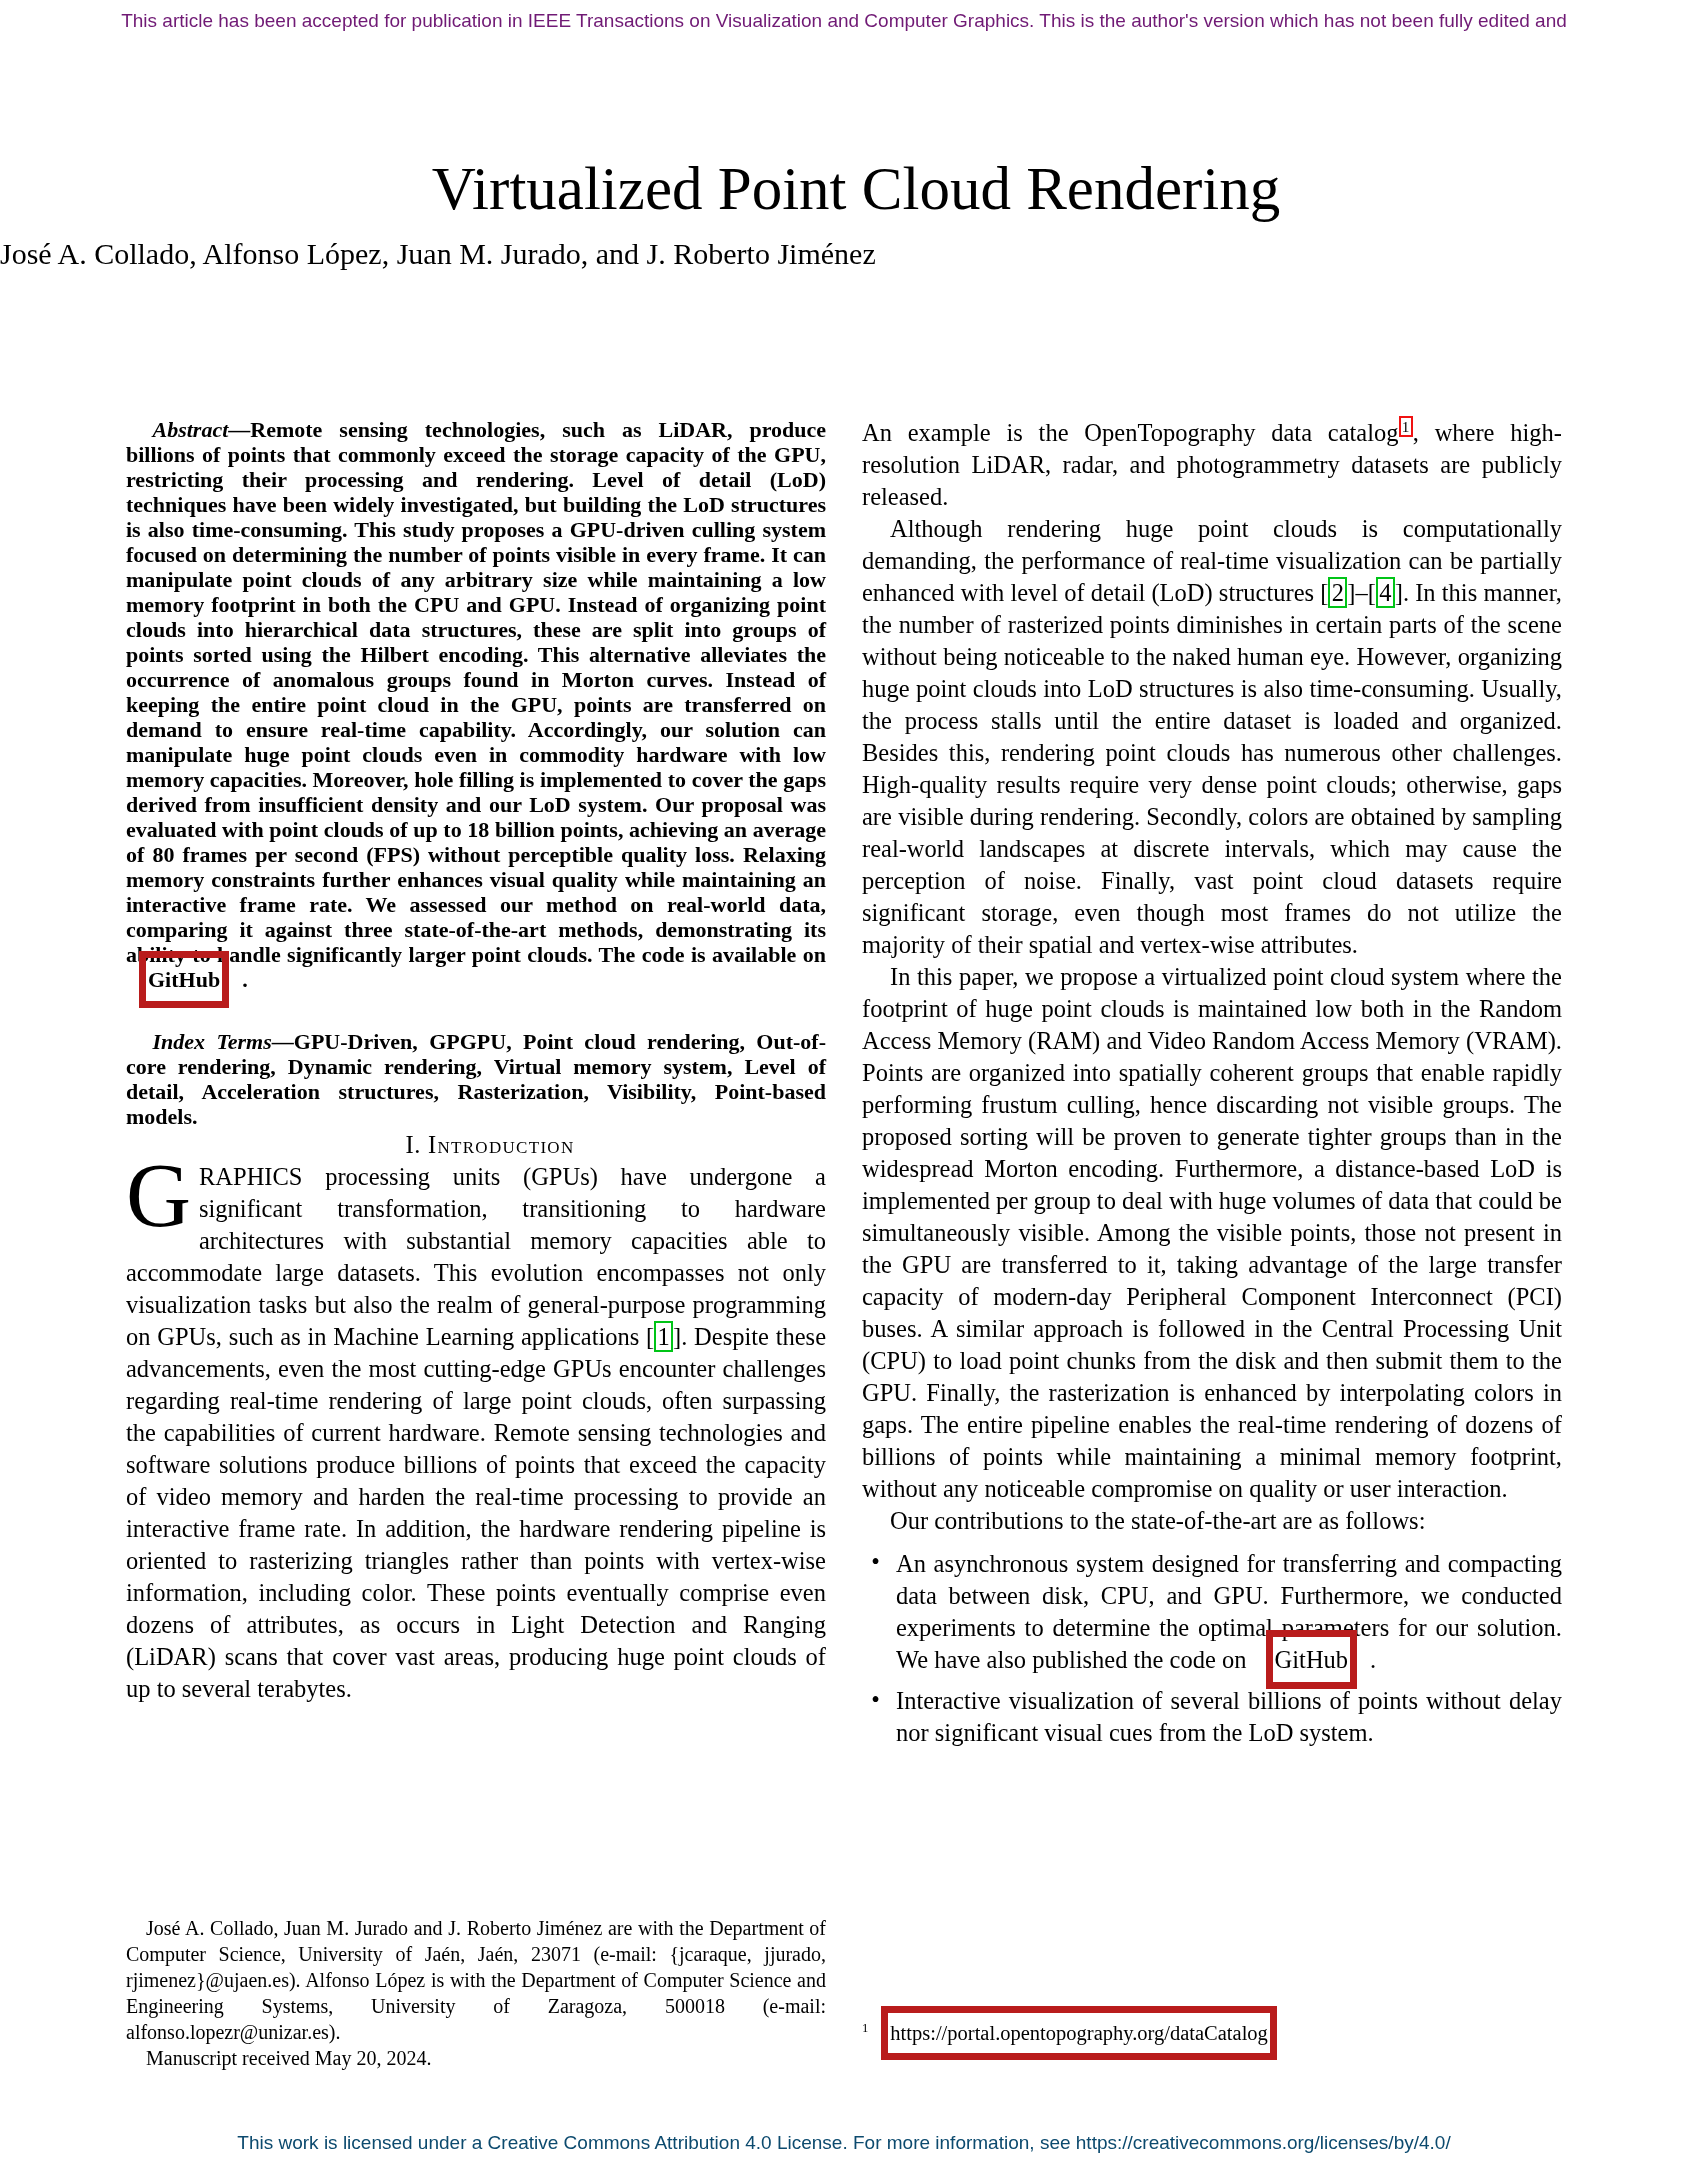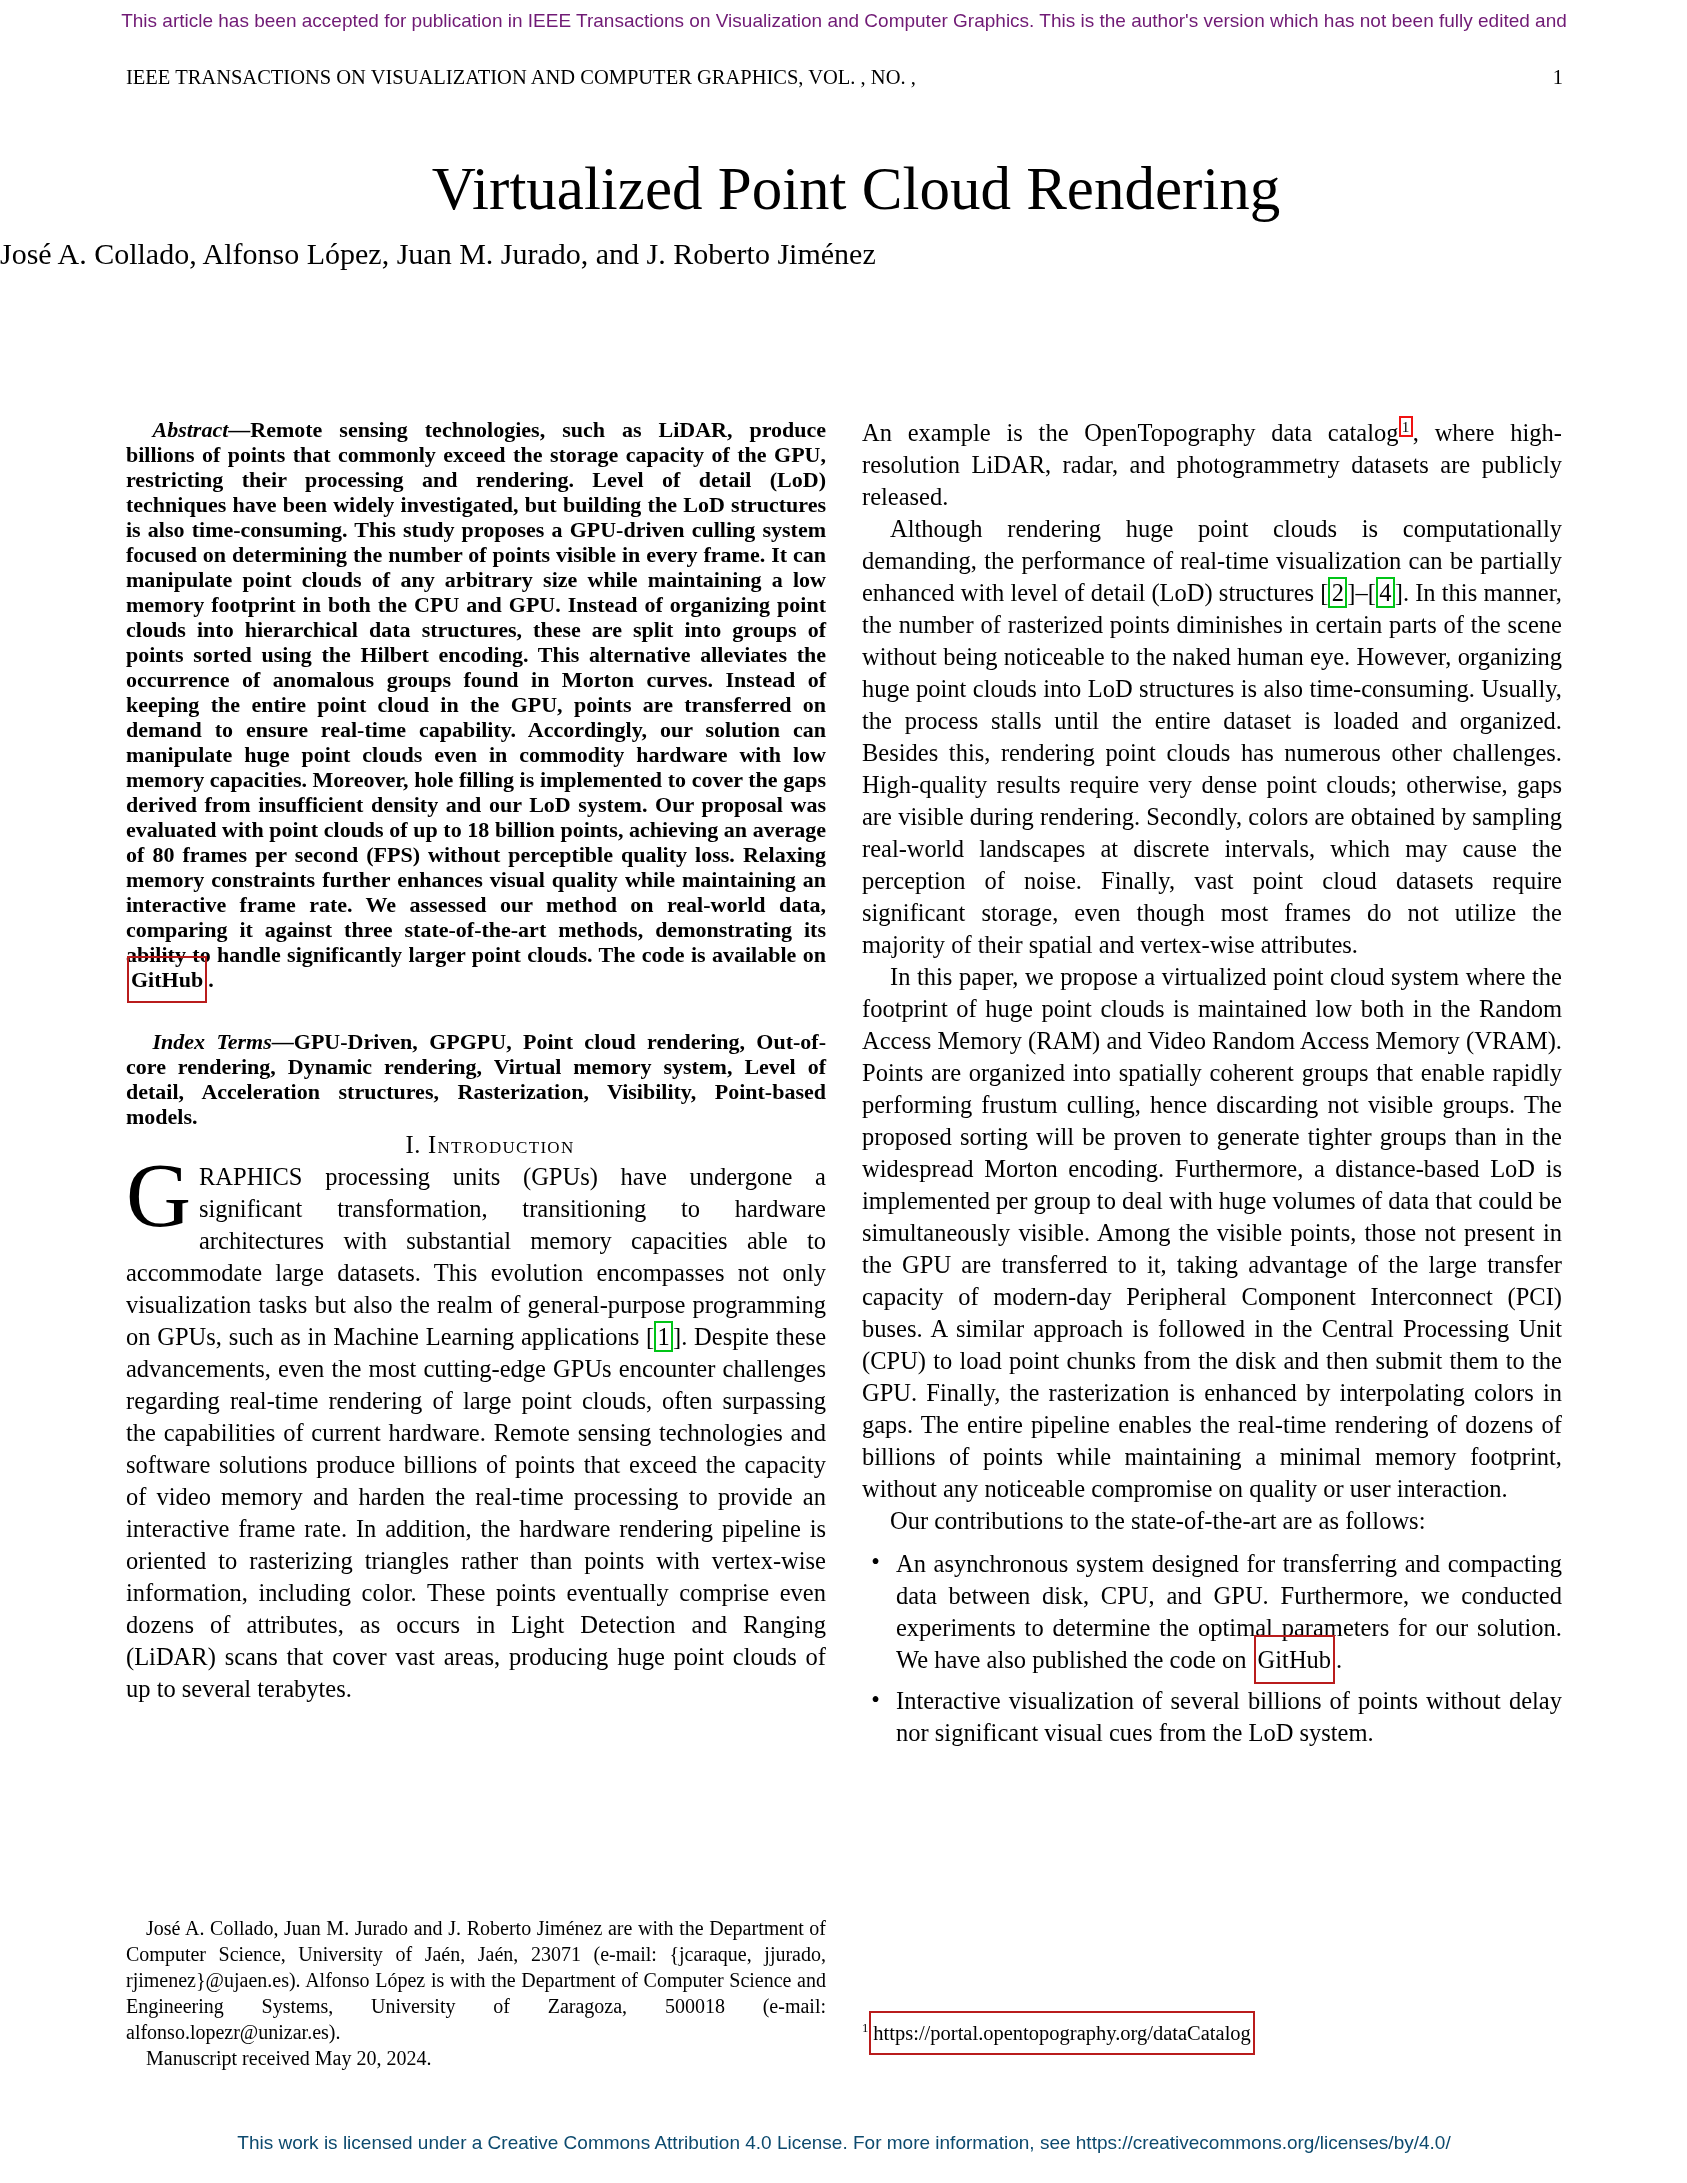--- a/index.html
+++ b/index.html
@@ -56,37 +56,33 @@
   .author-note p{margin:0; text-indent:20px;}
   .footnote{
     position:absolute; left:862px; top:2020px; width:700px;
     font-size:20.5px; line-height:26.5px;
   }
   .footer-license{
     position:absolute; top:2132px; left:0; width:100%;
     text-align:center; font-size:19px; color:#0c4a6e;
   }
   sup.mark{vertical-align:super; font-size:0.62em; line-height:0;}
-  .box-link{border:2px solid #b91c1c; padding:9px 2px; margin:0 1px;}
+  .box-link{border:7px solid #b91c1c; padding:9px 2px; margin:0 13px;}
   .box-cite{border:2px solid #00c417; padding:0 1.3px;}
   .box-footmark{border:2px solid #f01212; padding:0 1.3px;}
 </style>
 </head>
 <body>
 
 <div class="page">
 
   <div class="notice sans">
     <div>This article has been accepted for publication in IEEE Transactions on Visualization and Computer Graphics. This is the author's version which has not been fully edited and</div>
   </div>
 
-  <div class="running-header">
-    <span>IEEE TRANSACTIONS ON VISUALIZATION AND COMPUTER GRAPHICS, VOL. , NO. ,</span>
-    <span>1</span>
-  </div>
 
   <h1 class="paper-title" style="margin:12px;">Virtualized Point Cloud Rendering</h1>
 
   <div class="authors">José A. Collado, Alfonso López, Juan M. Jurado, and J. Roberto Jiménez</div>
 
   <div class="col col-left">
     <p class="abstract"><span class="lead-italic">Abstract</span><span>—Remote sensing technologies, such as LiDAR, produce billions of points that commonly exceed the storage capacity of the GPU, restricting their processing and rendering. Level of detail (LoD) techniques have been widely investigated, but building the LoD structures is also time-consuming. This study proposes a GPU-driven culling system focused on determining the number of points visible in every frame. It can manipulate point clouds of any arbitrary size while maintaining a low memory footprint in both the CPU and GPU. Instead of organizing point clouds into hierarchical data structures, these are split into groups of points sorted using the Hilbert encoding. This alternative alleviates the occurrence of anomalous groups found in Morton curves. Instead of keeping the entire point cloud in the GPU, points are transferred on demand to ensure real-time capability. Accordingly, our solution can manipulate huge point clouds even in commodity hardware with low memory capacities. Moreover, hole filling is implemented to cover the gaps derived from insufficient density and our LoD system. Our proposal was evaluated with point clouds of up to 18 billion points, achieving an average of 80 frames per second (FPS) without perceptible quality loss. Relaxing memory constraints further enhances visual quality while maintaining an interactive frame rate. We assessed our method on real-world data, comparing it against three state-of-the-art methods, demonstrating its ability to handle significantly larger point clouds. The code is available on </span><span class="box-link">GitHub</span><span>.</span></p>
 
     <p class="index-terms"><span class="lead-italic">Index Terms</span><span>—GPU-Driven, GPGPU, Point cloud rendering, Out-of-core rendering, Dynamic rendering, Virtual memory system, Level of detail, Acceleration structures, Rasterization, Visibility, Point-based models.</span></p>
 

